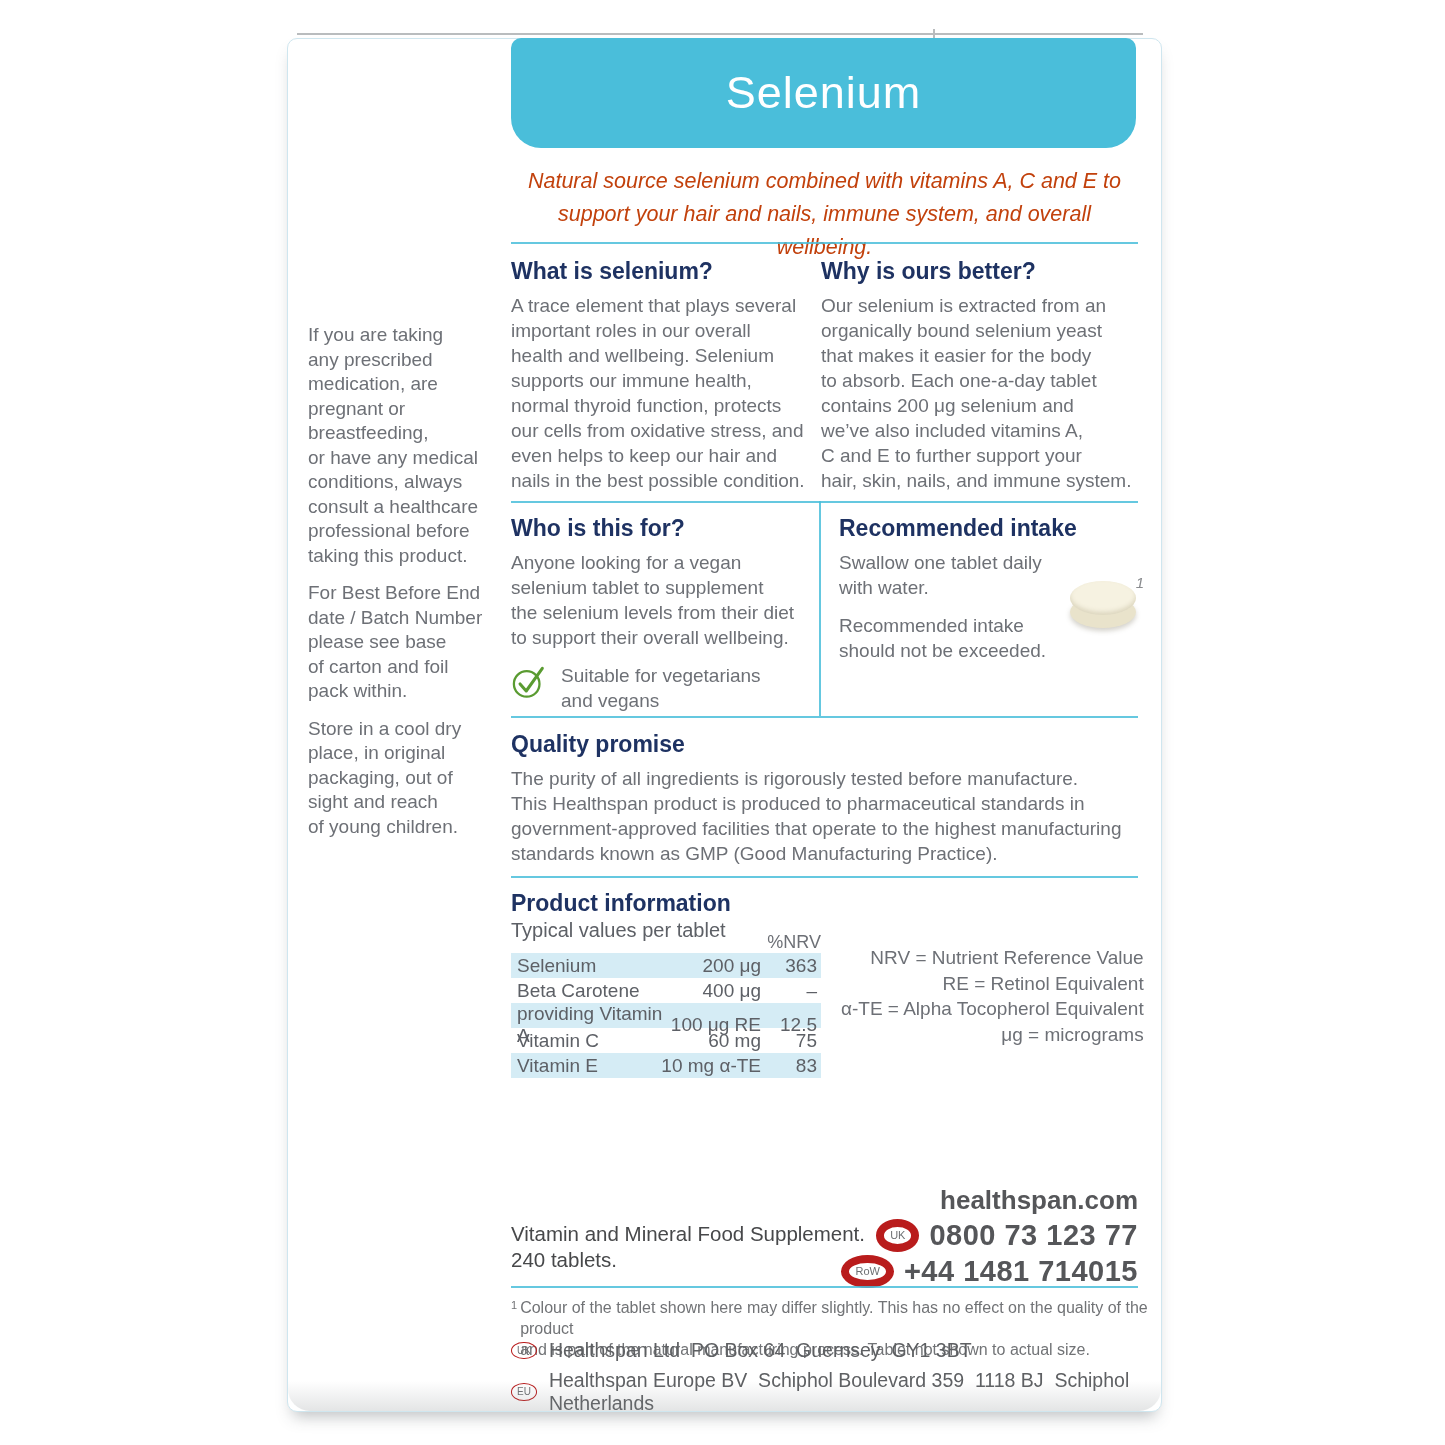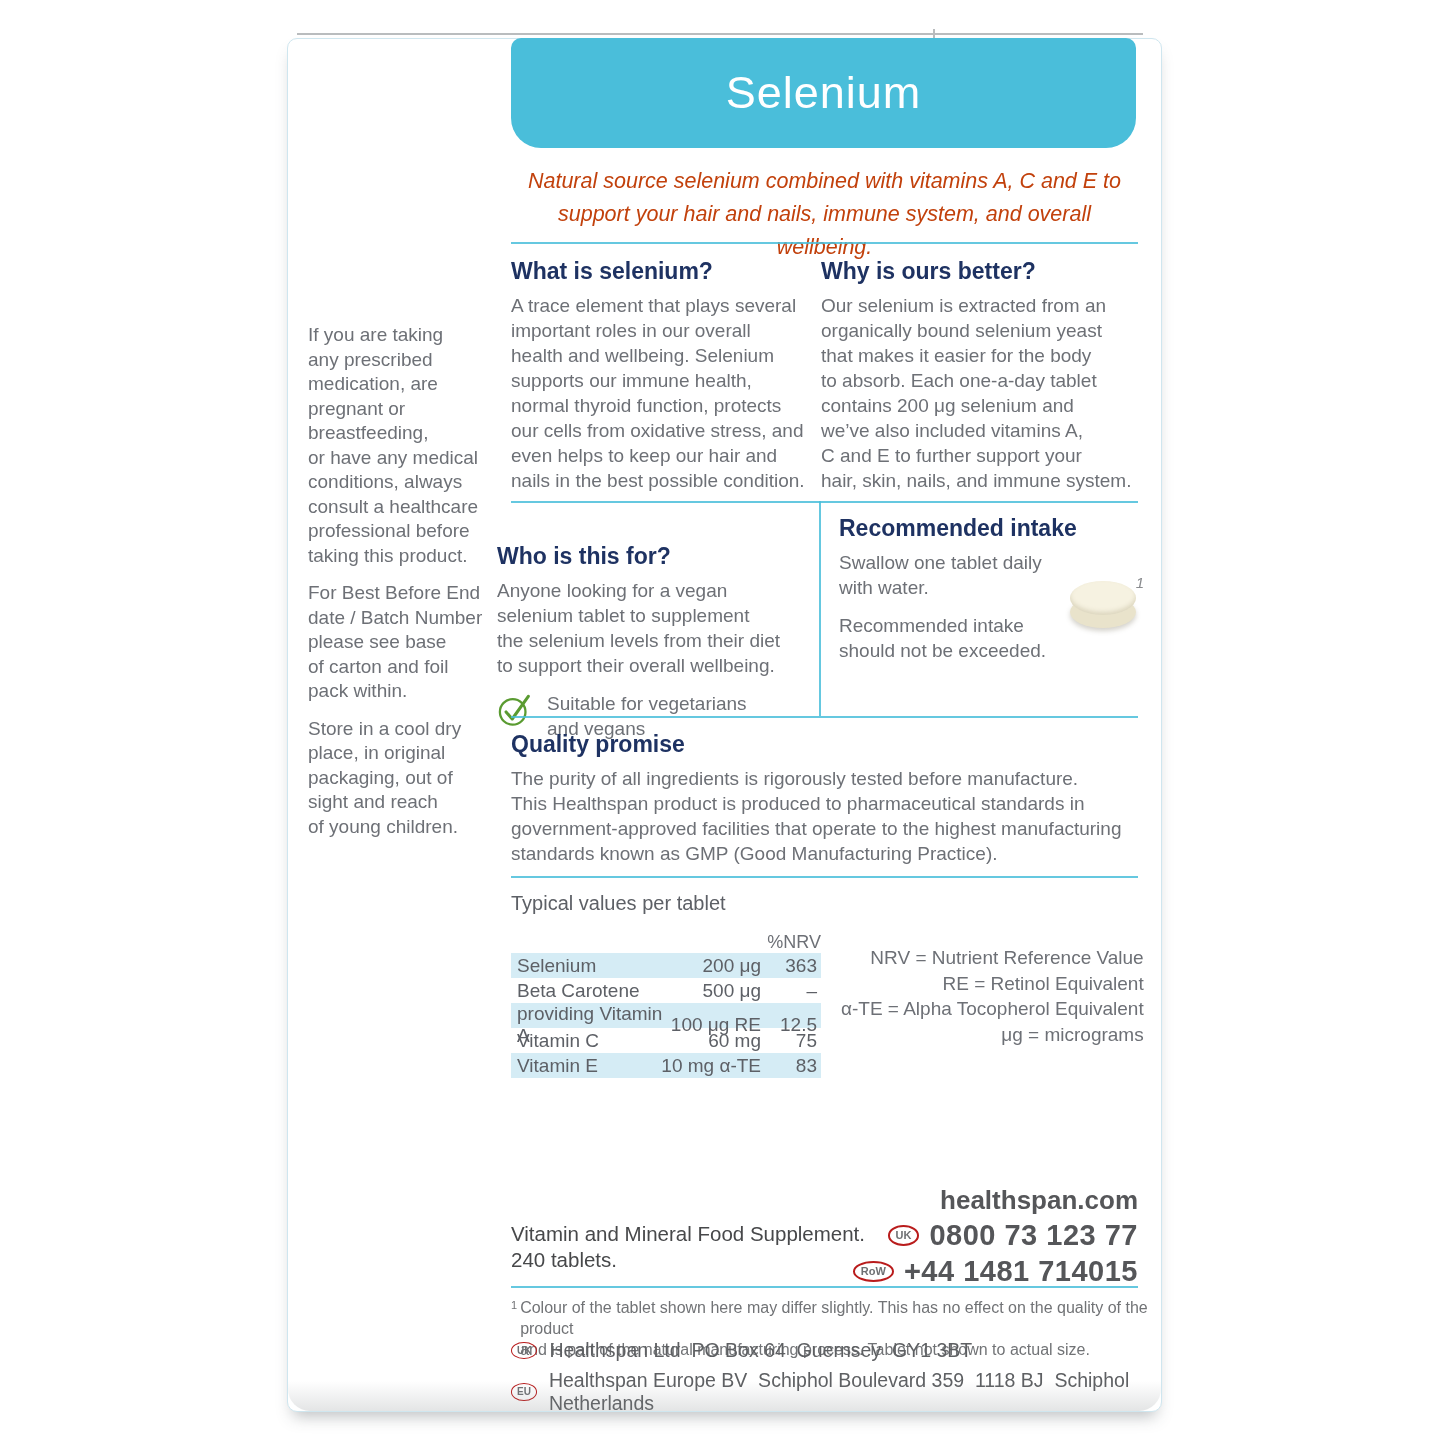--- a/index.html
+++ b/index.html
@@ -37,21 +37,21 @@
   .tdiv.v { width:2px; height:215px; }
 
   .h { font-size:23px; font-weight:700; color:#1e3262; margin:0 0 8px; }
   .b { font-size:19px; line-height:25px; color:#6d7076; white-space:pre-line; margin:0; }
 
   .side { position:absolute; left:20px; top:284px; width:200px; }
   .side p { margin:0 0 13px; white-space:pre-line; font-size:19px; line-height:24.5px; color:#6d7076; }
 
   .col-what  { position:absolute; left:223px; top:219px; width:302px; }
   .col-why   { position:absolute; left:533px; top:219px; width:320px; }
-  .col-who   { position:absolute; left:209px; top:476px; width:305px;margin-top:28px; }
+  .col-who   { position:absolute; left:223px; top:476px; width:305px; }
   .box-intake{ position:absolute; left:551px; top:476px; width:299px; }
   .box-intake .b { margin-bottom:13px; }
   .box-intake .narrow { width:225px; }
 
   .check-row { display:flex; gap:12px; margin-top:13px; align-items:flex-start; }
   .check-row svg { flex:0 0 auto; margin-top:1px; }
 
   .tablet { position:absolute; right:2px; top:66px; width:66px; height:50px; }
   .tablet-side { position:absolute; left:0; top:15px; width:66px; height:32px; background:#e9e3cb;
     border-radius:33px/16px; box-shadow:0 3px 5px rgba(100,95,70,0.28); }
@@ -70,21 +70,21 @@
   .trow.shade { background:#d5ecf5; }
   .amt,.nrv { text-align:right; white-space:nowrap; }
 
   .legend { position:absolute; left:553px; top:906px; font-size:19px; line-height:25.5px; color:#6d7076; white-space:pre-line;text-align:right; }
 
   .contact { position:absolute; left:450px; top:1146px; width:400px; display:flex; flex-direction:column;
     align-items:flex-end; gap:3px; color:#555659; }
   .website { font-size:26px; font-weight:700; }
   .phone-row { display:flex; align-items:center; gap:10px; }
   .phone { font-size:29px; font-weight:700; letter-spacing:0.5px; }
-  .badge { display:inline-block; border:2px solid #b91c1c; border-radius:50%; font-size:11px; font-weight:700;
+  .badge { display:inline-block; border:8px solid #b91c1c; border-radius:50%; font-size:11px; font-weight:400;
     color:#6e7073; padding:1px 6px; line-height:1.35; }
   .badge.small { font-size:10px; padding:1px 5px; border-width:1.5px; }
 
   .supp { position:absolute; left:223px; top:1182px; font-size:20.5px; line-height:26px; color:#47484a; white-space:pre-line; }
 
   .footnote { position:absolute; left:223px; top:1258px; display:flex; font-size:16px; line-height:21px; color:#717376; }
   .fn-marker { font-size:11px; margin-right:3px; margin-top:-2px; }
   .fn-text { white-space:pre-line; }
 
   .addr { position:absolute; left:223px; display:flex; align-items:center; gap:12px;
@@ -194,34 +194,35 @@
     <p class="h">Quality promise</p>
     <p class="b">The purity of all ingredients is rigorously tested before manufacture.
 This Healthspan product is produced to pharmaceutical standards in
 government-approved facilities that operate to the highest manufacturing
 standards known as GMP (Good Manufacturing Practice).</p>
   </div>
 
   <div class="tdiv" style="top:837px;"></div>
 
   <div class="sec-prodinfo">
+    <p class="h" style="margin-bottom:2px;">Product information</p>
     <p class="sub">Typical values per tablet</p>
   </div>
 
   <div class="nrvh">%NRV</div>
 
   <div class="table">
     <div class="trow shade">
       <span>Selenium</span>
       <span class="amt">200 μg</span>
       <span class="nrv">363</span>
     </div>
     <div class="trow">
       <span>Beta Carotene</span>
-      <span class="amt">500 μg</span>
+      <span class="amt">400 μg</span>
       <span class="nrv">–</span>
     </div>
     <div class="trow shade">
       <span>providing Vitamin A</span>
       <span class="amt">100 μg RE</span>
       <span class="nrv">12.5</span>
     </div>
     <div class="trow">
       <span>Vitamin C</span>
       <span class="amt">60 mg</span>

